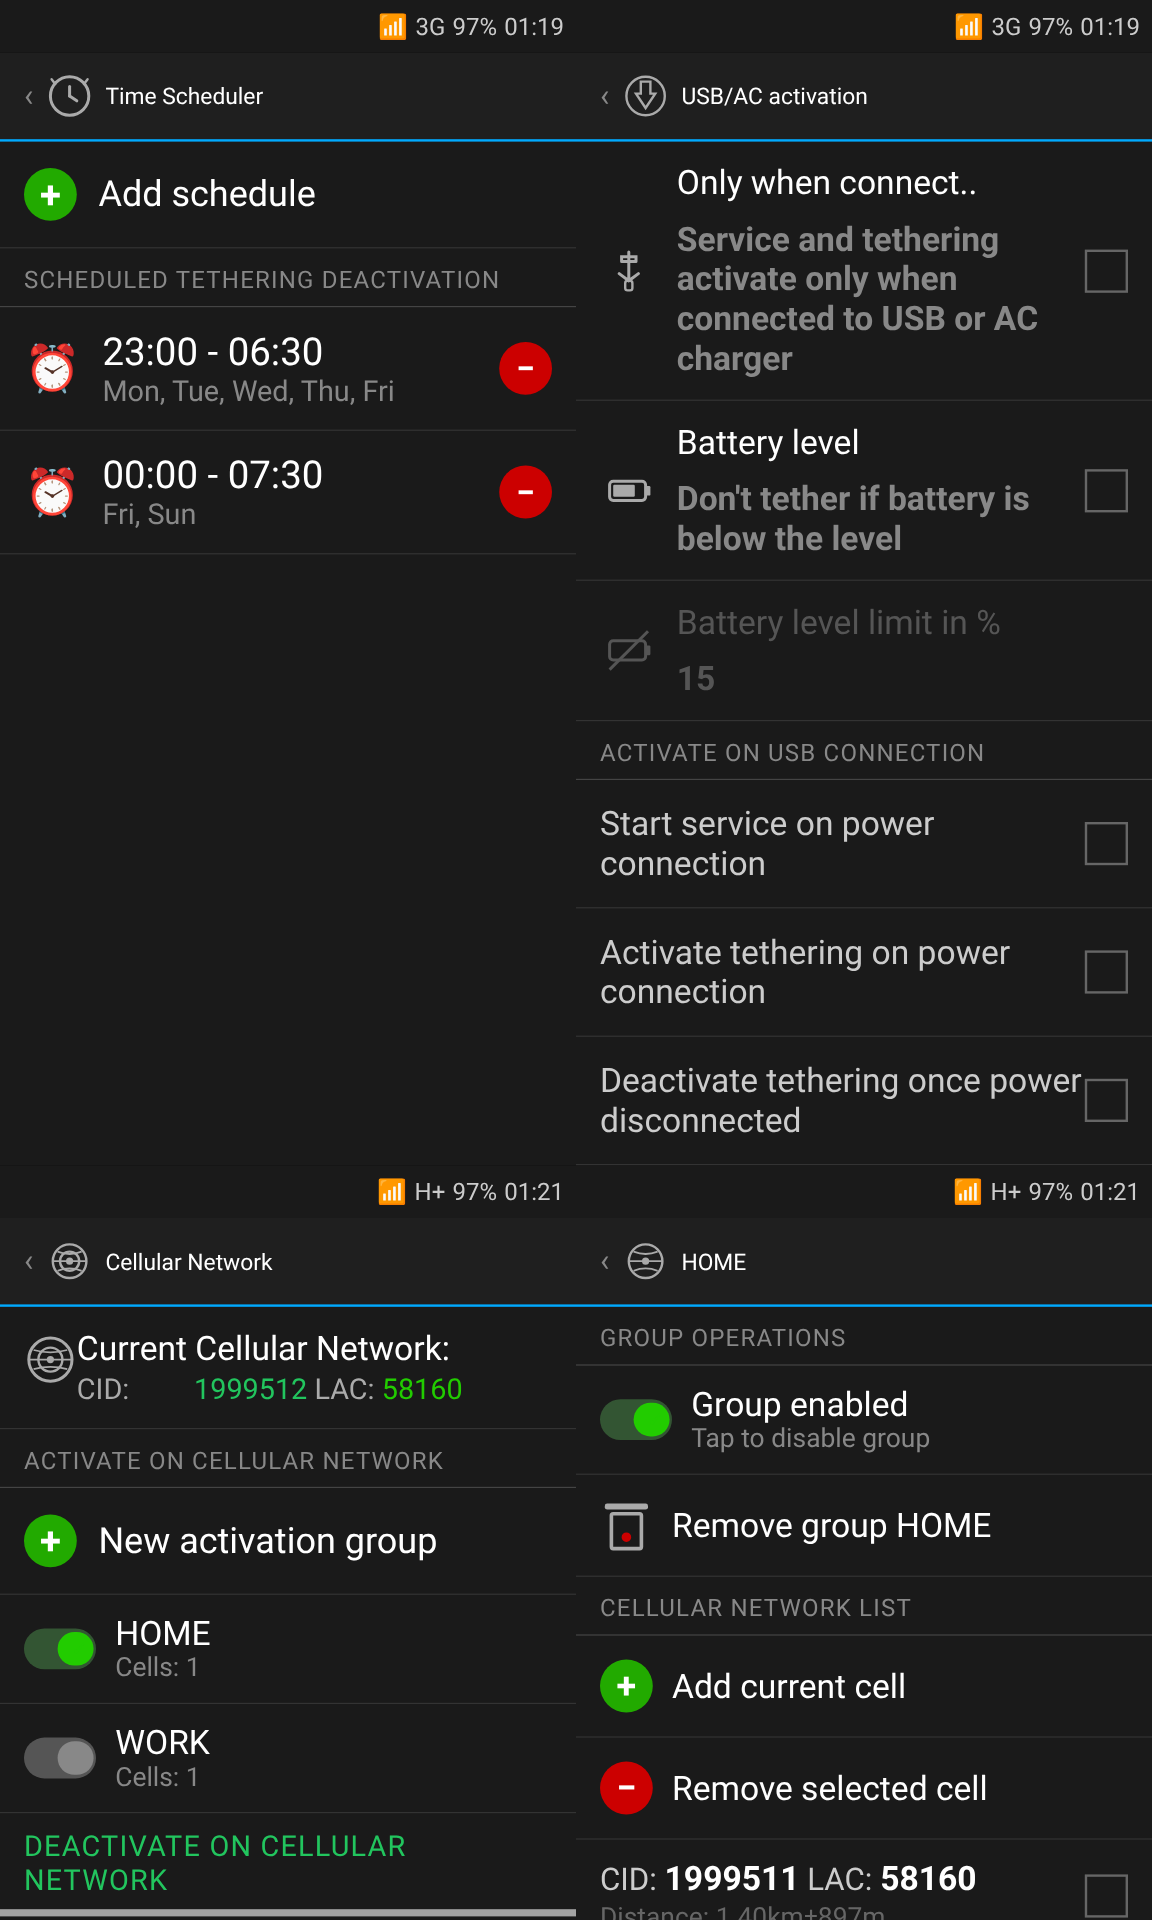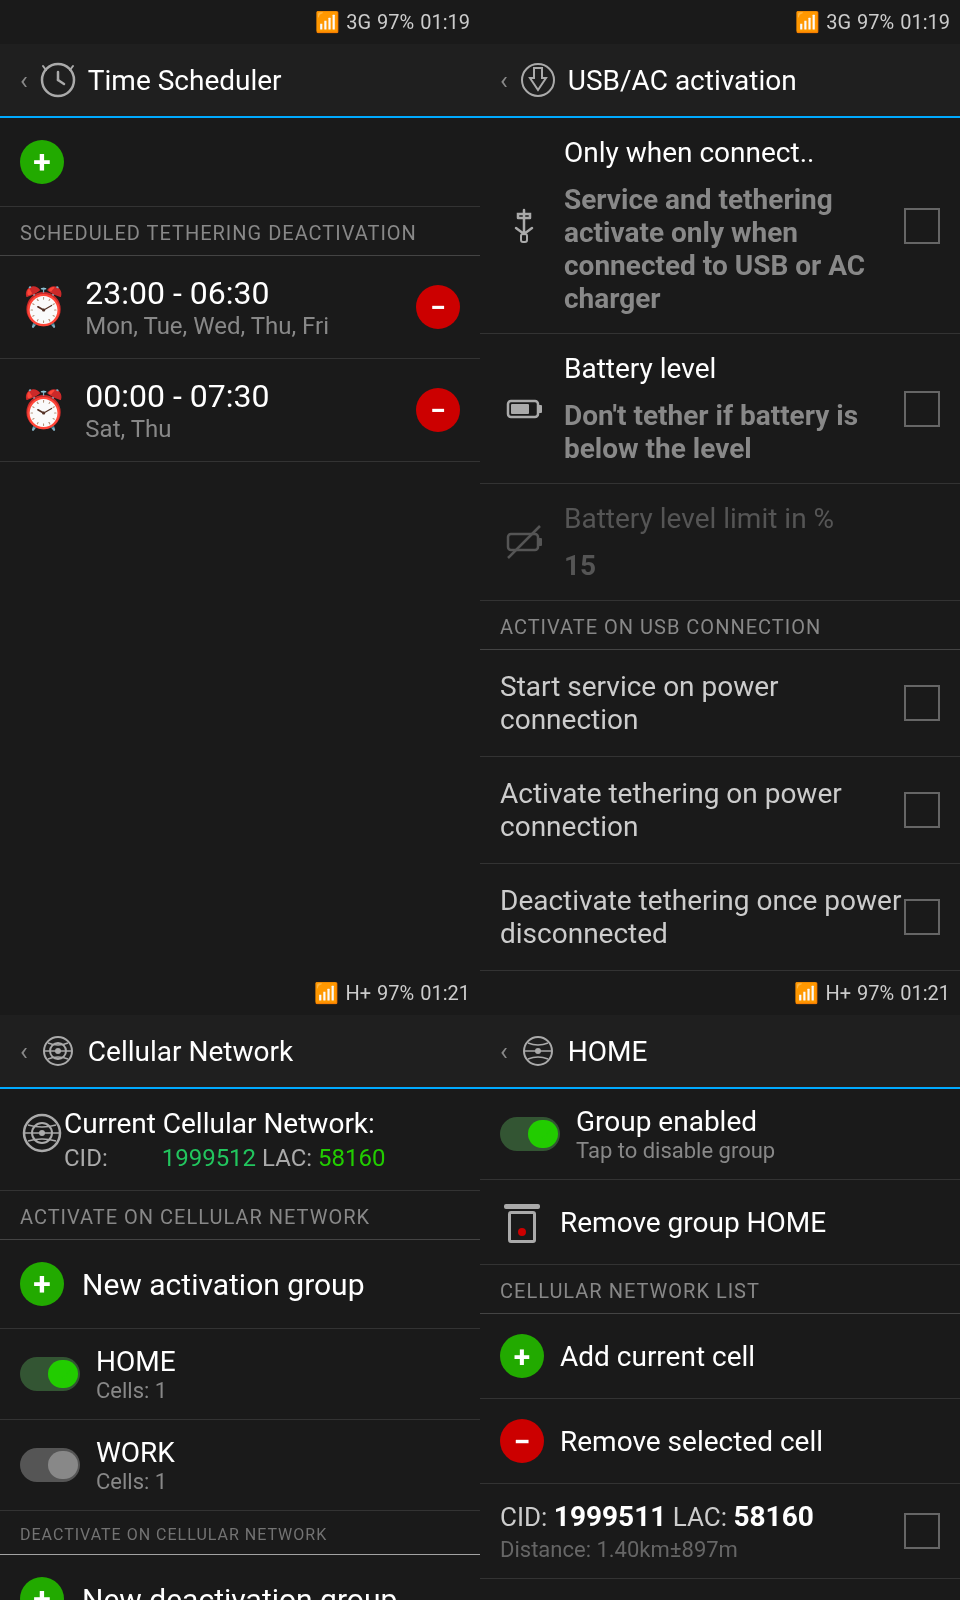--- a/index.html
+++ b/index.html
@@ -50,21 +50,21 @@
     }
     .screen-header .back-arrow {
       color: #888;
       font-size: 26px;
     }
     .header-icon {
       width: 36px;
       height: 36px;
     }
     .screen-title {
-      font-size: 28px;
+      font-size: 19px;
       color: #fff;
       font-weight: normal;
     }
 
     
     .add-item {
       display: flex;
       align-items: center;
       padding: 22px 20px;
       gap: 18px;
@@ -371,24 +371,24 @@
     .cell-entry .checkbox {
       width: 36px;
       height: 36px;
       border: 2px solid #666;
       background: transparent;
     }
 
     
     .deact-section-header {
       padding: 14px 20px 10px;
-      font-size: 16px;
-      color: #737373;
+      font-size: 24px;
+      color: #22c55e;
       letter-spacing: 1px;
-      border-bottom: 1px solid #a3a3a3;
+      border-bottom: 6px solid #a3a3a3;
     }
 
     
     .school-item {
       display: flex;
       align-items: center;
       padding: 16px 20px;
       gap: 16px;
       border-bottom: 1px solid #333;
     }
@@ -455,38 +455,39 @@
         <line x1="18" y1="10" x2="18" y2="18" stroke="#aaa" stroke-width="2.5" stroke-linecap="round"></line>
         <line x1="18" y1="18" x2="24" y2="22" stroke="#aaa" stroke-width="2.5" stroke-linecap="round"></line>
         <line x1="6" y1="8" x2="3" y2="4" stroke="#aaa" stroke-width="2" stroke-linecap="round"></line>
         <line x1="30" y1="8" x2="33" y2="4" stroke="#aaa" stroke-width="2" stroke-linecap="round"></line>
       </svg>
       <span class="screen-title">Time Scheduler</span>
     </div>
 
     <div class="add-item">
       <div class="green-plus">+</div>
+      <span class="label">Add schedule</span>
     </div>
 
     <div class="section-header">SCHEDULED TETHERING DEACTIVATION</div>
 
     <div class="schedule-item">
       <span class="alarm-icon">⏰</span>
       <div class="time-info">
         <div class="time-text">23:00 - 06:30</div>
         <div class="days-text">Mon, Tue, Wed, Thu, Fri</div>
       </div>
       <div class="remove-btn">−</div>
     </div>
 
     <div class="schedule-item">
       <span class="alarm-icon">⏰</span>
       <div class="time-info">
         <div class="time-text">00:00 - 07:30</div>
-        <div class="days-text">Sat, Thu</div>
+        <div class="days-text">Fri, Sun</div>
       </div>
       <div class="remove-btn">−</div>
     </div>
   </div>
 
   <div class="screen">
     <div class="screen-header">
       <span class="back-arrow">‹</span>
       <svg class="header-icon" viewBox="0 0 36 36" fill="none">
         <path d="M14 6 L14 16 L10 16 L18 28 L26 16 L22 16 L22 6 Z" stroke="#aaa" stroke-width="2" fill="none"></path>
@@ -664,20 +665,21 @@
       <svg class="header-icon" viewBox="0 0 36 36" fill="none">
         <circle cx="18" cy="18" r="14" stroke="#aaa" stroke-width="2"></circle>
         <circle cx="18" cy="18" r="3" fill="#aaa"></circle>
         <line x1="4" y1="18" x2="32" y2="18" stroke="#aaa" stroke-width="1.5"></line>
         <path d="M8 10 Q18 14 28 10" stroke="#aaa" stroke-width="1.5" fill="none"></path>
         <path d="M8 26 Q18 22 28 26" stroke="#aaa" stroke-width="1.5" fill="none"></path>
       </svg>
       <span class="screen-title">HOME</span>
     </div>
 
+    <div class="home-section-header">GROUP OPERATIONS</div>
 
     <div class="group-item">
       <div class="toggle on">
         <div class="knob"></div>
         <span class="toggle-check">✓</span>
       </div>
       <div style="flex:1">
         <div class="grp-label">Group enabled</div>
         <div class="grp-sublabel">Tap to disable group</div>
       </div>

